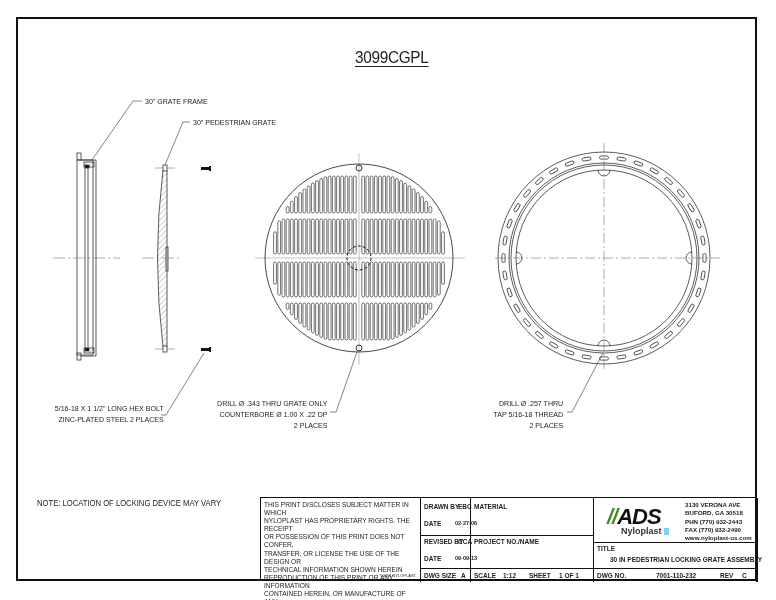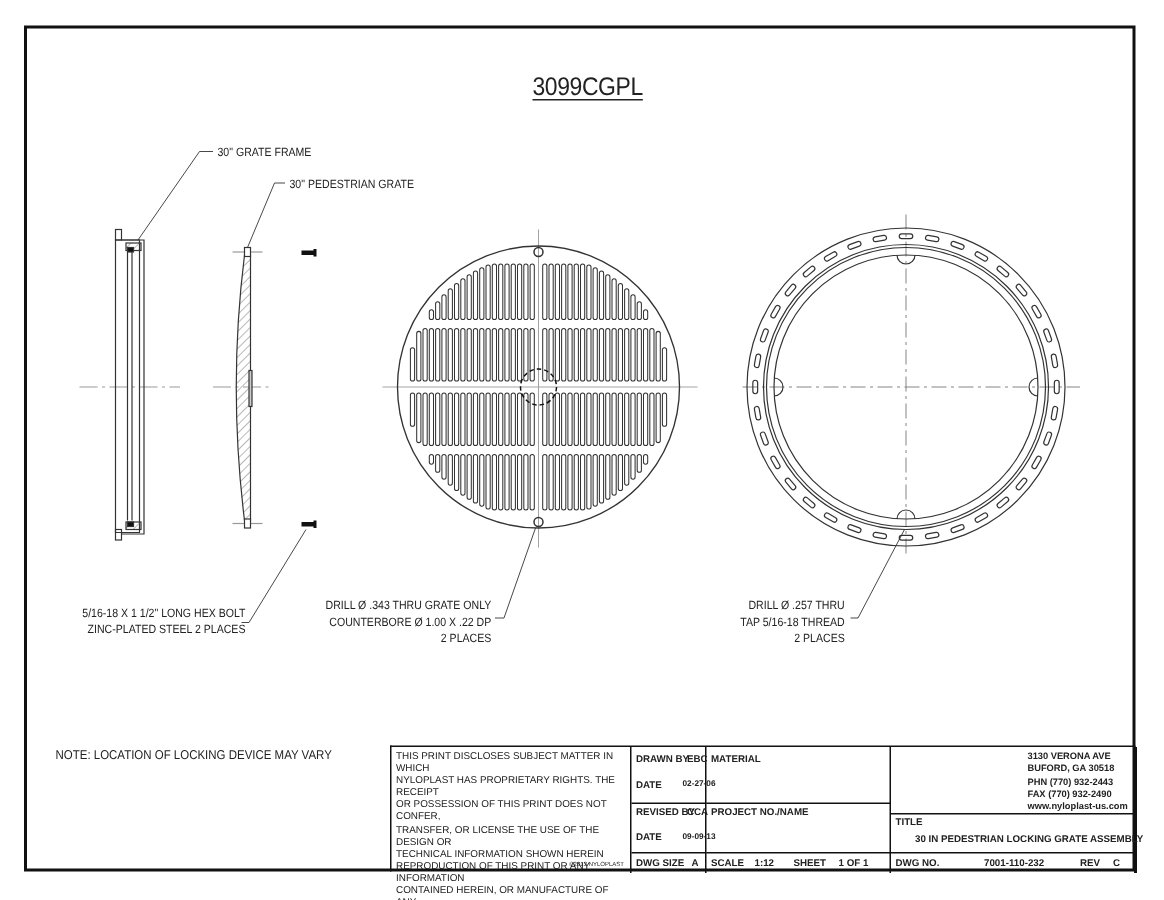--- a/index.html
+++ b/index.html
@@ -340,20 +340,24 @@
     <div style="position:absolute;left:0;top:37px;width:123px;border-top:1px solid #111;"></div>
     <div class="row" style="left:3px;top:40px;">PROJECT NO./NAME</div>
     <div style="position:absolute;left:0;top:70px;width:123px;border-top:1px solid #111;"></div>
     <div class="row" style="left:3px;top:74px;">SCALE</div>
     <div class="row" style="left:32px;top:74px;">1:12</div>
     <div class="row" style="left:58px;top:74px;">SHEET</div>
     <div class="row" style="left:88px;top:74px;">1 OF 1</div>
   </div>
 
   <div class="cell" style="left:333px;top:0;width:164px;height:84px;border-right:2px solid #111;">
+    <div style="position:absolute;left:13px;top:6px;">
+      <div class="ads"><span class="sl">//</span><span>ADS</span></div>
+      <div class="nylo" style="margin-top:-4px;"><span>Nyloplast</span><span class="sq"></span></div>
+    </div>
     <div style="position:absolute;left:91px;top:3px;font-size:6.2px;line-height:8.3px;">
       <div>3130 VERONA AVE</div>
       <div>BUFORD, GA 30518</div>
       <div>PHN (770) 932-2443</div>
       <div>FAX (770) 932-2490</div>
       <div>www.nyloplast-us.com</div>
     </div>
     <div style="position:absolute;left:0;top:44px;width:164px;border-top:1px solid #111;"></div>
     <div class="row" style="left:3px;top:47px;">TITLE</div>
     <div class="row" style="left:16px;top:58px;">30 IN PEDESTRIAN LOCKING GRATE ASSEMBLY</div>

